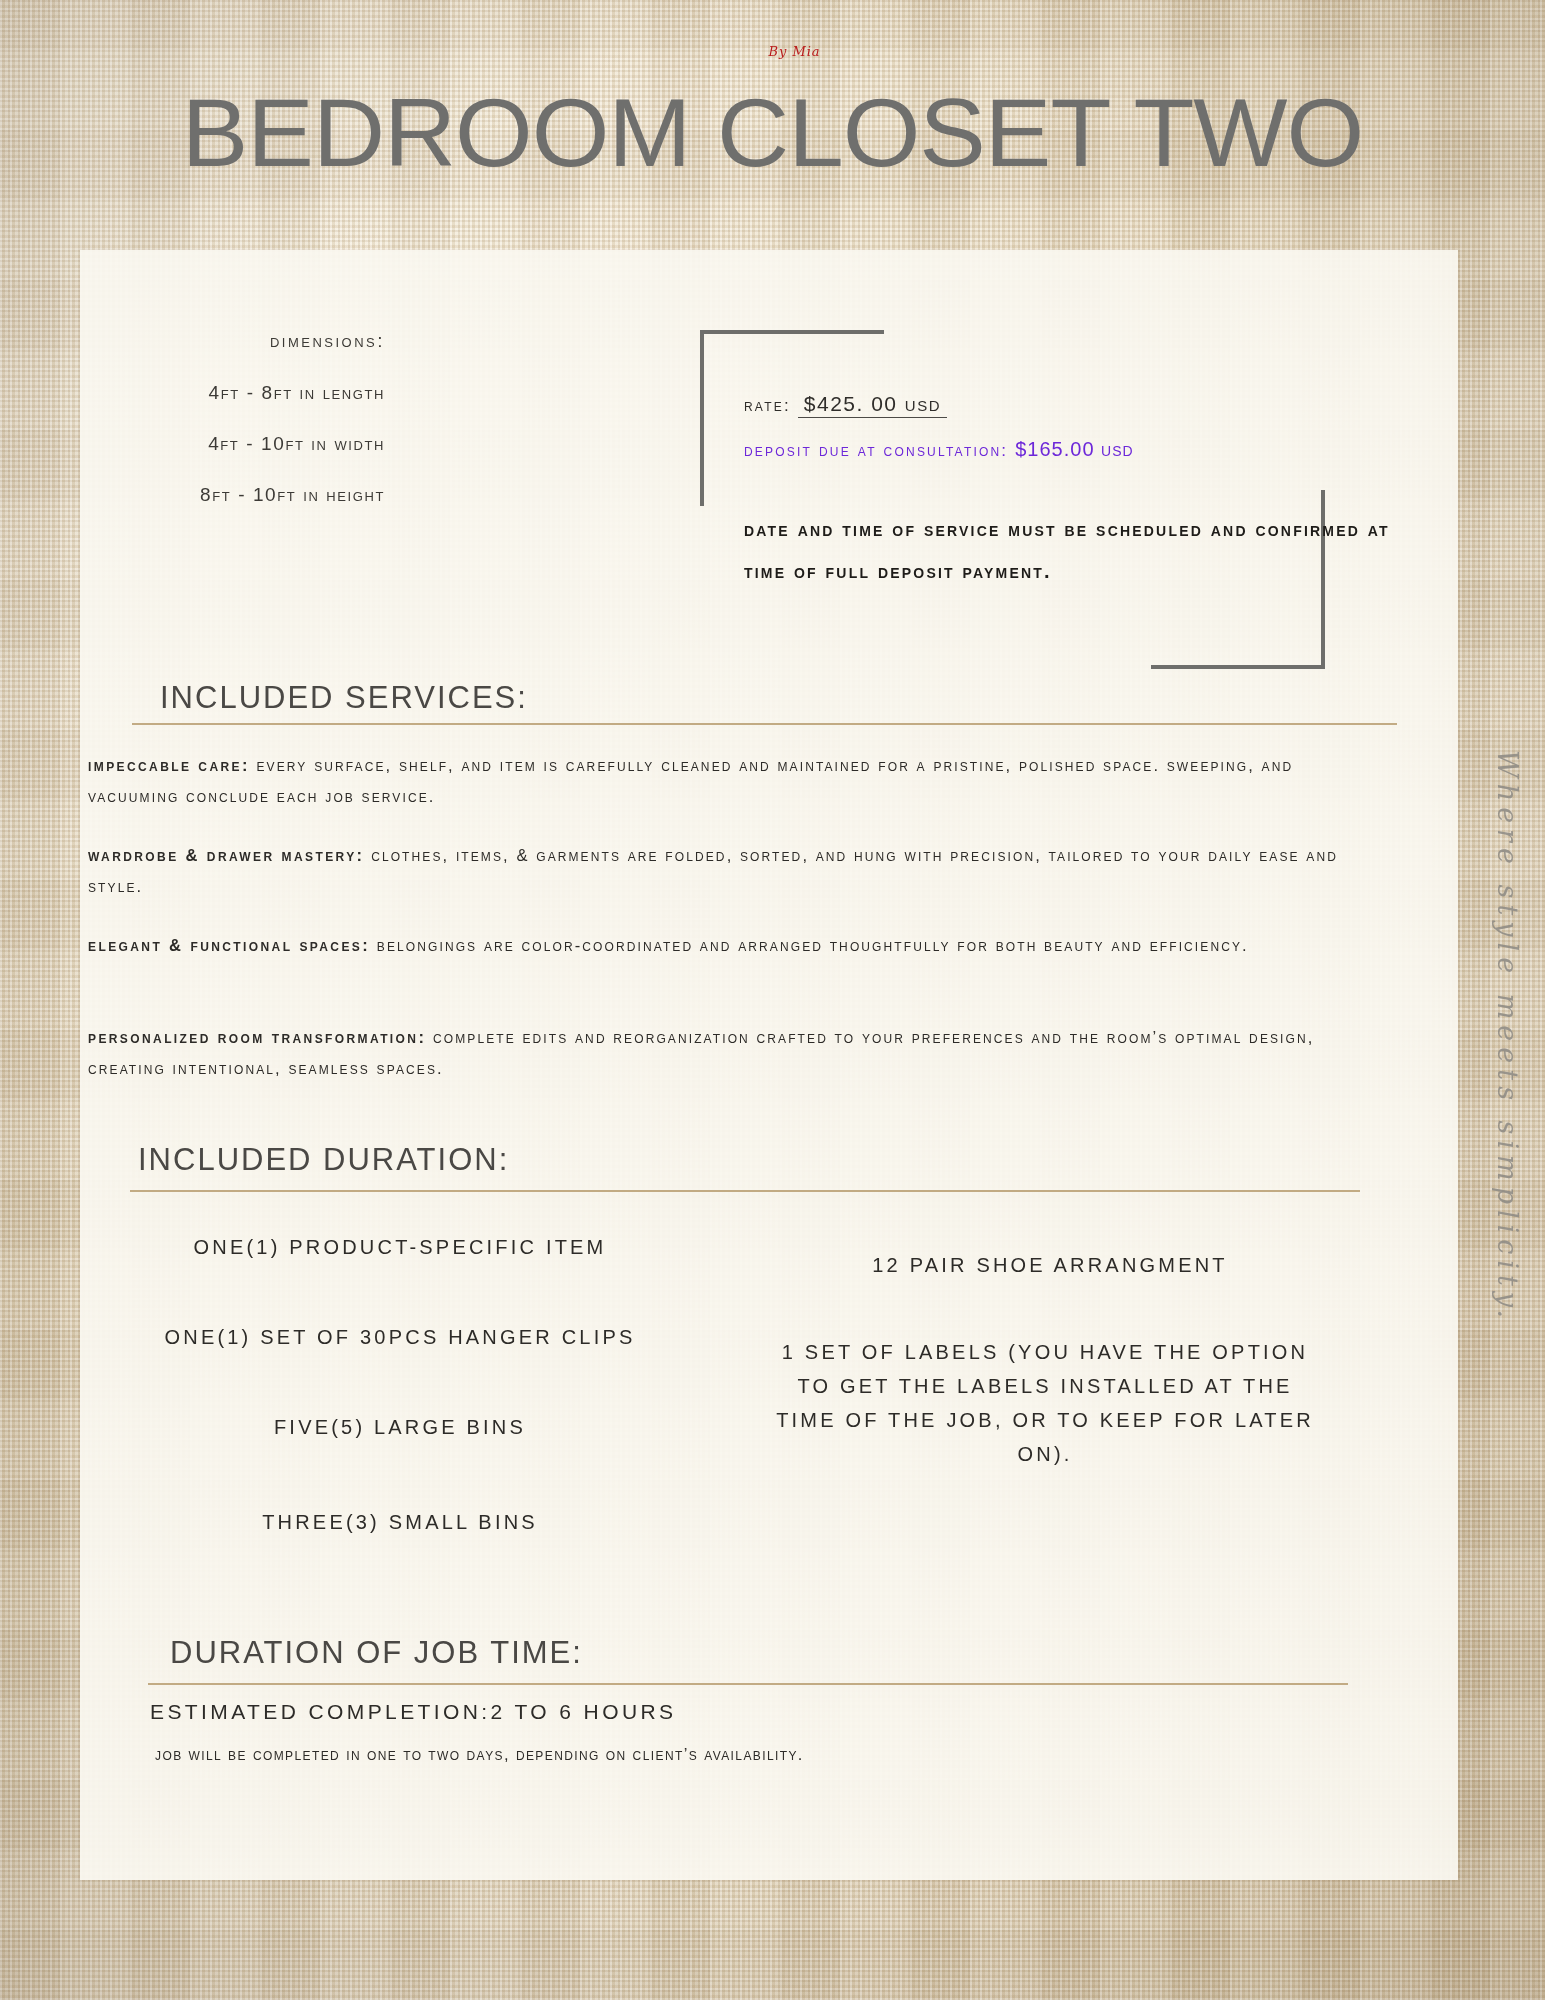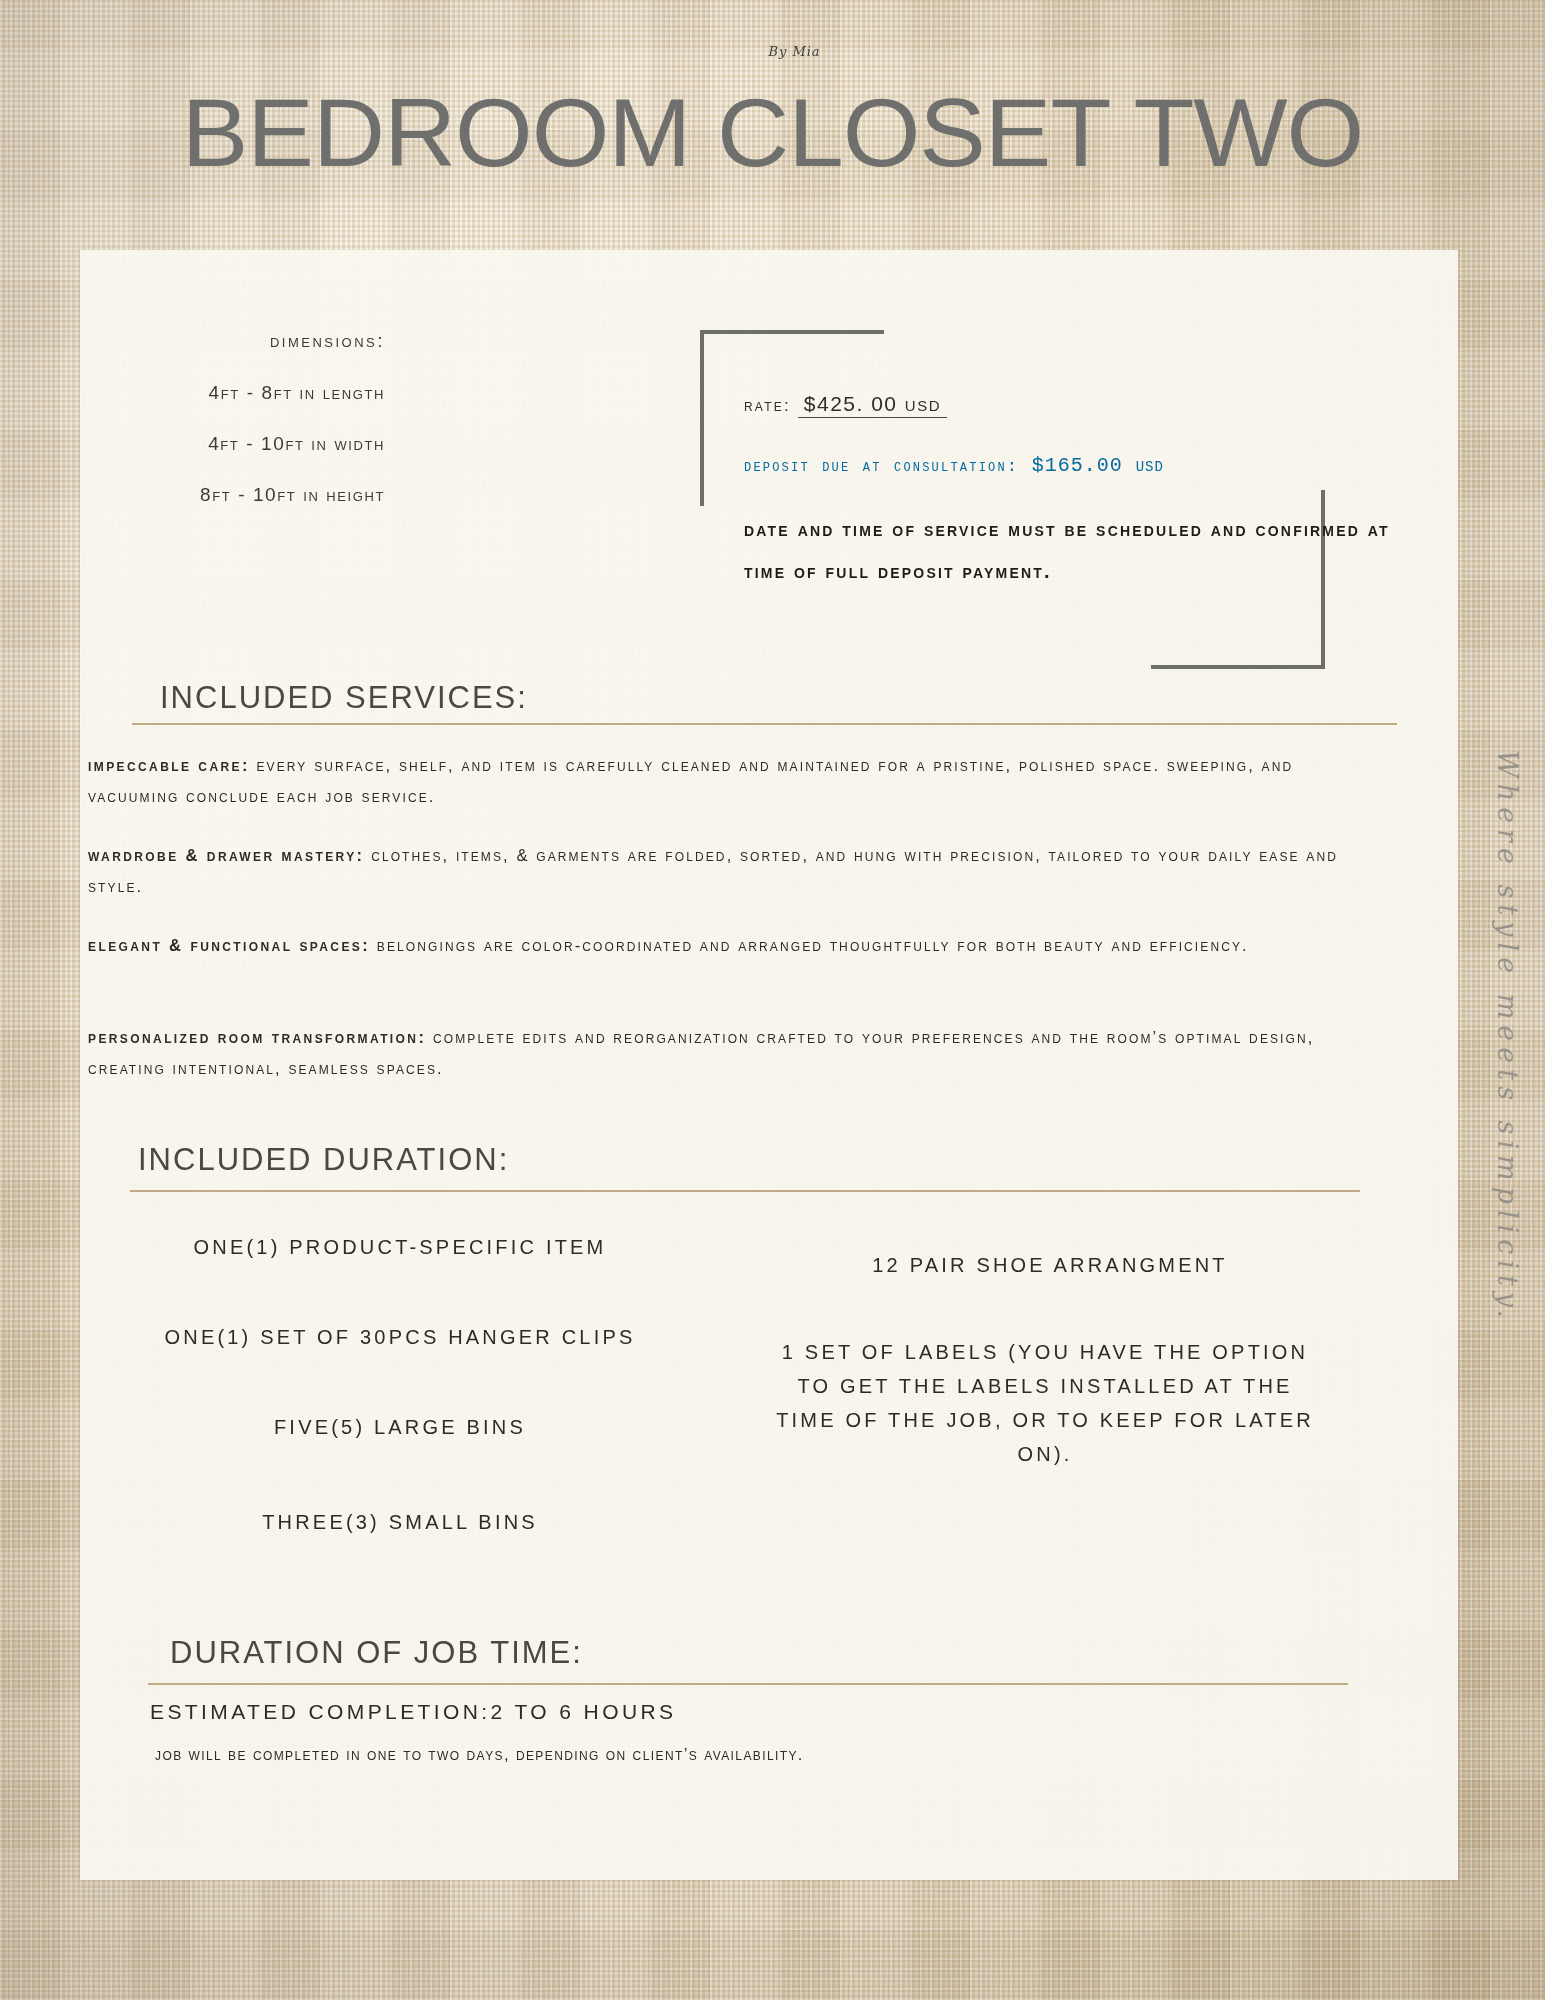--- a/index.html
+++ b/index.html
@@ -63,21 +63,21 @@
     color: #8a8782;
     line-height: 1;
   }
   .logo-main .the { font-family: "Liberation Sans", sans-serif; font-size: 26px; letter-spacing: 2px;}
   .logo-main .edit { font-family: "Liberation Serif", serif; font-size: 40px; letter-spacing: 0px;}
   .logo-main .llc { font-size: 13px; letter-spacing: 0px; vertical-align: super;}
   .logo-sub {
     font-family: "DejaVu Serif", serif;
     font-style: italic;
     font-size: 13px;
-    color: #404040;
+    color: #b91c1c;
     margin-top: -4px;
     letter-spacing: 1px;
     padding-left: 44px;
   }
 
   .page-title {
     position: absolute;
     left: 0; right: 0;
     top: 78px;
     text-align: center;
@@ -152,25 +152,24 @@
   }
   .rate-amount {
     font-size: 21px;
     letter-spacing: 1.5px;
     border-bottom: 1.5px solid #4c4a46;
     padding: 0 6px 2px 6px;
   }
   .deposit-line {
     position: absolute;
     left: 44px;
-    top: 124px;
+    top: 108px;
     font-size: 17px;
     letter-spacing: 2.2px;
-    color: #0369a1;
-    font-family: Liberation Mono, monospace;
+    color: #6d28d9;
   }
   .deposit-amount { font-size: 20px; letter-spacing: 1px; }
   .notice {
     position: absolute;
     left: 44px;
     top: 178px;
     width: 680px;
     font-size: 20px;
     font-weight: bold;
     letter-spacing: 2.2px;

